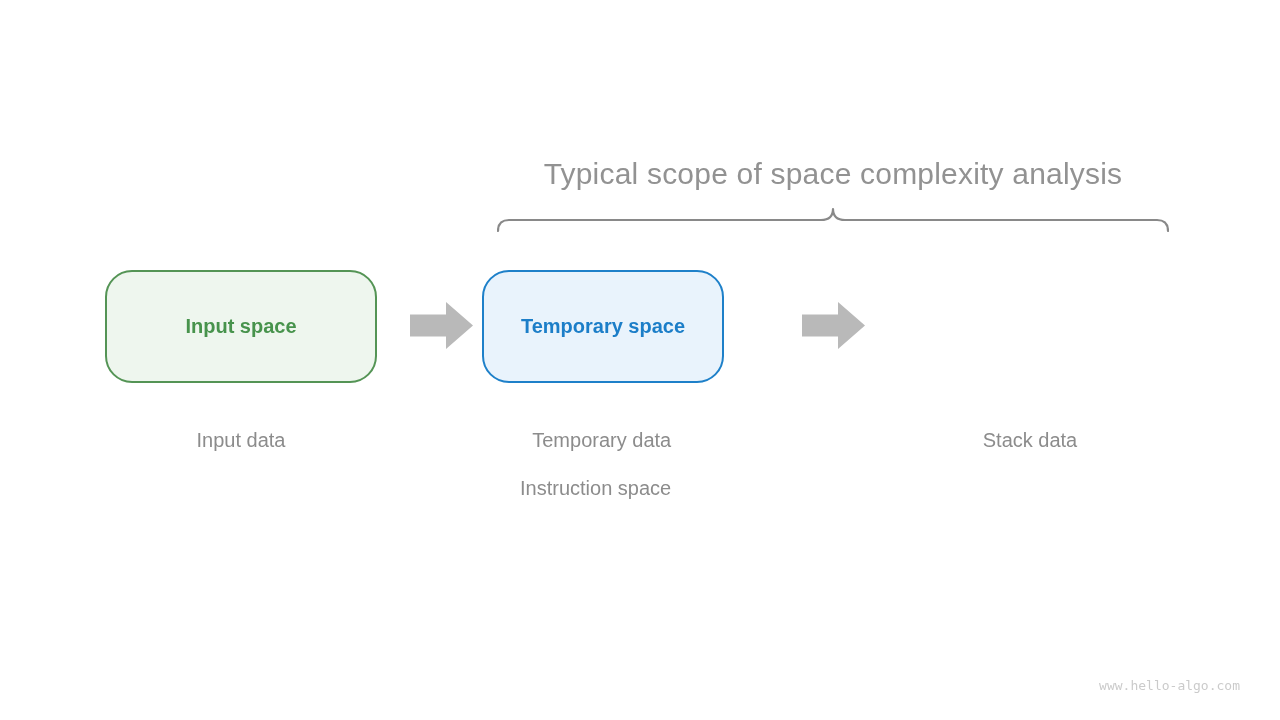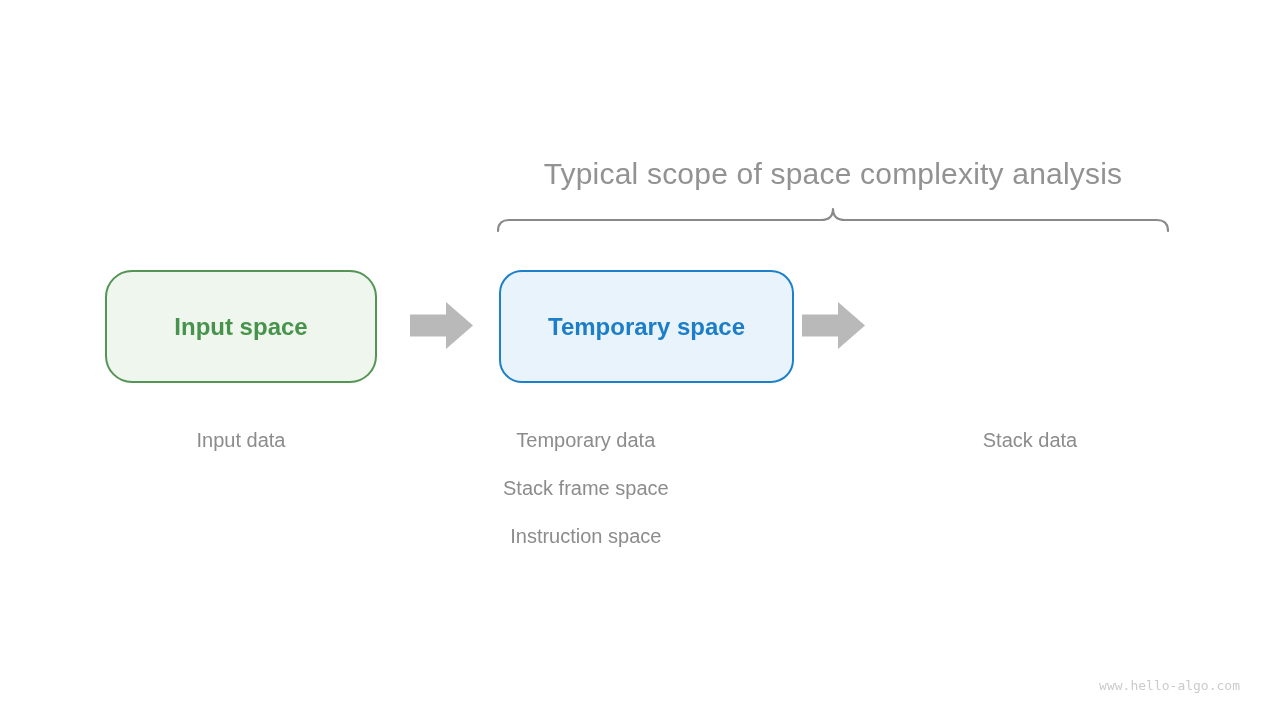--- a/index.html
+++ b/index.html
@@ -43,37 +43,36 @@
   .box {
     position: absolute;
     top: 270px;
     height: 113px;
     box-sizing: border-box;
     border-radius: 27px;
     border: 2px solid;
     display: flex;
     align-items: center;
     justify-content: center;
-    font-size: 24px;
+    font-size: 20px;
     font-weight: 700;
   }
   .box-input {
     left: 105px;
     width: 272px;
     background: var(--input-fill, #eef6ee);
     border-color: var(--input-border, #549455);
     color: var(--input-text, #47934c);
   }
   .box-temporary {
-    left: 499px;
-    width: 295px;
+    left: 482px;
+    width: 242px;
     background: var(--temp-fill, #e9f3fc);
     border-color: var(--temp-border, #1e80c9);
     color: var(--temp-text, #1c7ec8);
-    border-radius: 23px;
   }
   .box-output {
     left: 893px;
     width: 274px;
     background: var(--output-fill, #eaf4f1);
     border-color: var(--output-border, #3f948b);
     color: var(--output-text, #3c938a);
   }
   .arrow {
     position: absolute;
@@ -92,22 +91,22 @@
     font-size: 20px;
     line-height: 48px;
     color: var(--note-gray, #8c8c8c);
   }
   .note-input {
     left: 105px;
     width: 272px;
     text-align: center;
   }
   .note-temporary {
-    left: 503px;
-    text-align: center;
+    left: 520px;
+    text-align: right;
   }
   .note-output {
     left: 893px;
     width: 274px;
     text-align: center;
   }
   .watermark {
     position: absolute;
     right: 40px;
     top: 678px;
@@ -141,21 +140,20 @@
 
   <svg class="arrow arrow-2" viewBox="0 0 63 47" aria-hidden="true">
     <polygon points="0,12.5 36,12.5 36,0 63,23.5 36,47 36,34.5 0,34.5"></polygon>
   </svg>
 
 
   <div class="note note-input">Input data</div>
 
   <div class="note note-temporary">
     <div>Temporary data</div>
-    <div>Stack frame space</div>
     <div>Instruction space</div>
   </div>
 
   <div class="note note-output">Stack data</div>
 
   <div class="watermark">www.hello-algo.com</div>
 
 </div>
 
 </body></html>

